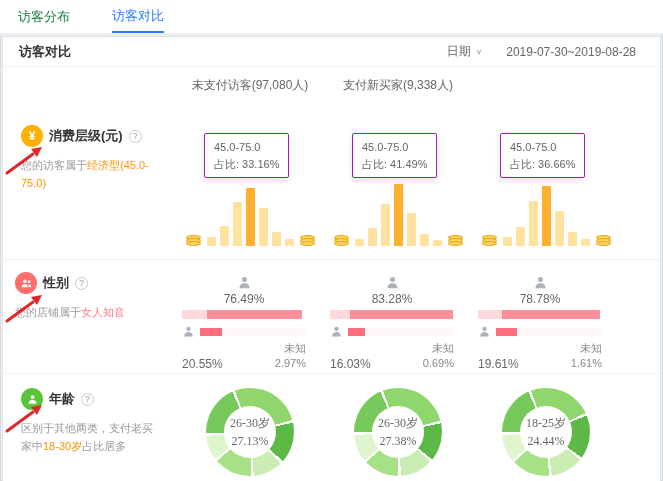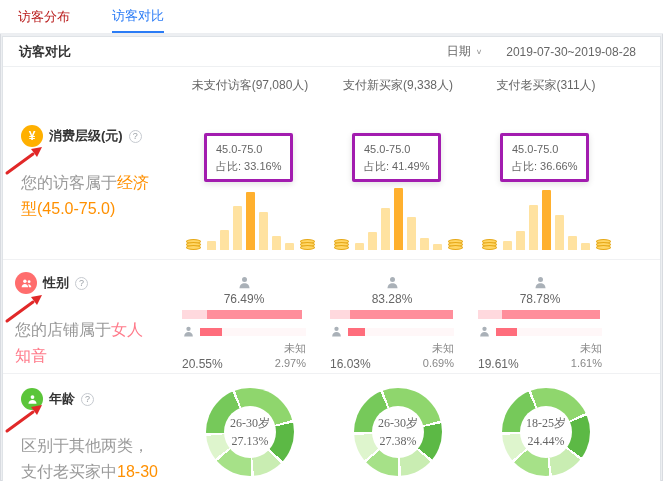--- a/index.html
+++ b/index.html
@@ -9,21 +9,21 @@
     font-family: "Liberation Sans", sans-serif;
     background: #edeff2;
     overflow: hidden;
     outline: 1px solid #d8dbe0;
     outline-offset: -1px;
   }
   
   .tabbar { position:absolute; top:0; left:0; right:0; height:34px; background:#fff;
             display:flex; align-items:stretch; padding-left:18px; gap:42px;
             border-bottom:1px solid #eceef1; }
-  .tab { font-size:13px; color:#b91c1c; display:flex; align-items:center; cursor:pointer; }
+  .tab { font-size:13px; color:#15803d; display:flex; align-items:center; cursor:pointer; }
   .tab.active { color:#2b7cf6; border-bottom:2px solid #2b7cf6; }
 
   
   .panel { position:absolute; top:36px; left:2px; right:2px; bottom:-30px;
            background:#fff; border:1px solid #dfe3e7; }
   .phead { height:30px; display:flex; align-items:center; padding:0 24px 0 16px;
            border-bottom:1px solid #eef0f2; }
   .ptitle { font-size:13px; font-weight:bold; color:#333; }
   .pdate { margin-left:auto; display:flex; align-items:center; font-size:12px; color:#666; }
   .caret { font-size:9px; color:#999; margin-left:5px; transform:scaleY(.8); }
@@ -44,28 +44,28 @@
   .lab-head { display:flex; align-items:center; gap:6px; }
   .cicon { width:22px; height:22px; border-radius:50%; color:#fff; flex:none;
            display:flex; align-items:center; justify-content:center; font-size:12px; font-weight:bold; }
   .cicon.orange { background:#ffb000; }
   .cicon.pink { background:#ff6d6d; }
   .cicon.green { background:#5bc53a; }
   .cicon svg { width:13px; height:13px; fill:#fff; }
   .ltitle { font-size:13px; font-weight:bold; color:#333; }
   .help { width:13px; height:13px; border-radius:50%; border:1px solid #c6cad0; color:#9aa0a6;
           font-size:9px; display:flex; align-items:center; justify-content:center; flex:none; }
-  .ldesc { margin-top:23px; font-size:16px; color:#999; line-height:1.65; width:140px; }
+  .ldesc { margin-top:9px; font-size:11px; color:#999; line-height:1.65; width:140px; }
   .hl-orange { color:#ff9000; }
   .hl-pink { color:#ff7a8a; }
 
   
   .ccell { display:flex; flex-direction:column; align-items:center; }
   .tooltip { align-self:flex-start; margin:30px 0 0 28px; background:#fff;
-             border:3px solid #a21caf; border-radius:2px; box-shadow:0 2px 6px rgba(0,0,0,.12);
+             border:1px solid #a21caf; border-radius:2px; box-shadow:0 2px 6px rgba(0,0,0,.12);
              padding:5px 9px; font-size:11px; color:#666; line-height:1.5; }
   .bars-wrap { display:flex; align-items:flex-end; gap:6px; height:62px; margin-top:6px; }
   .bars { display:flex; align-items:flex-end; gap:4px; height:62px; }
   .bar { width:9px; border-radius:1px 1px 0 0; }
   .coins { display:flex; flex-direction:column; }
   .coins i { width:15px; height:5px; background:#ffd666; border:1px solid #e6a817;
              border-radius:50%; margin-top:-2px; }
 
   
   .gcell { display:flex; flex-direction:column; align-items:center; padding-top:15px; }
@@ -128,21 +128,20 @@
       <span>日期</span>
       <span class="caret">∨</span>
       <span class="range">2019-07-30~2019-08-28</span>
     </span>
   </div>
 
   <div class="cheads">
     <div></div>
     <div class="chead">未支付访客(97,080人)</div>
     <div class="chead">支付新买家(9,338人)</div>
-    <div class="chead">支付老买家(311人)</div>
   </div>
 
   <div class="trow row-consumption">
     <div class="lab">
       <div class="lab-head">
         <span class="cicon orange">¥</span>
         <span class="ltitle">消费层级(元)</span>
         <span class="help">?</span>
       </div>
       <div class="ldesc"><span>您的访客属于</span><span class="hl-orange">经济型(45.0-75.0)</span></div>

